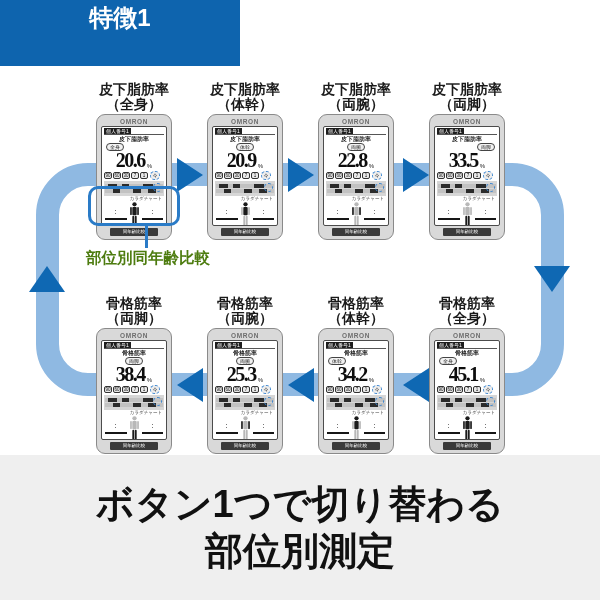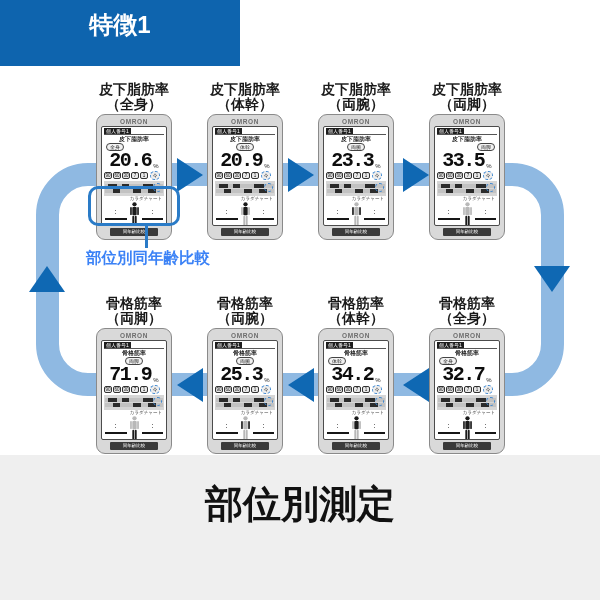--- a/index.html
+++ b/index.html
@@ -6,54 +6,54 @@
     --band:#8fb9e2; --arrow:#0f68b3; --banner:#0e64ae; --callout:#2a7bc7;
     --devbody:#d9d9d9; --dark:#2f2f2f;
   }
   *{box-sizing:border-box;margin:0;padding:0;}
   html,body{width:600px;height:600px;overflow:hidden;background:#fff;
     font-family:"Liberation Sans","DejaVu Sans",sans-serif;}
   #stage{position:relative;width:600px;height:600px;background:#fff;}
 
   
   .banner{position:absolute;left:0;top:0;width:240px;height:66px;background:var(--banner);
-    color:#fff;font-weight:bold;font-size:24px;text-align:center;line-height:30px;padding-top:10px;z-index:6;}
+    color:#fff;font-weight:bold;font-size:24px;text-align:center;line-height:30px;padding-top:3px;z-index:6;}
 
   
   .ring{position:absolute;left:36px;top:163px;width:528px;height:233px;
     border:23px solid var(--band);border-radius:52px;z-index:1;}
 
   
   .tri{position:absolute;width:0;height:0;z-index:4;}
   .tri.r{border-top:17px solid transparent;border-bottom:17px solid transparent;border-left:26px solid var(--arrow);}
   .tri.l{border-top:17px solid transparent;border-bottom:17px solid transparent;border-right:26px solid var(--arrow);}
   .tri.u{border-left:18px solid transparent;border-right:18px solid transparent;border-bottom:26px solid var(--arrow);}
   .tri.d{border-left:18px solid transparent;border-right:18px solid transparent;border-top:26px solid var(--arrow);}
 
   
   .callout-box{position:absolute;left:88px;top:186px;width:92px;height:40px;
     border:3px solid var(--callout);border-radius:10px;z-index:5;}
   .callout-line{position:absolute;left:145px;top:226px;width:3px;height:22px;background:var(--callout);z-index:5;}
-  .callout-label{position:absolute;left:86px;top:248px;font-size:15.5px;font-weight:bold;color:#3b82f6;z-index:5;text-align:center;}
+  .callout-label{position:absolute;left:86px;top:248px;font-size:15.5px;font-weight:bold;color:#4d7c0f;z-index:5;text-align:center;}
 
   
   .col{position:absolute;width:96px;z-index:3;}
   .dev-title{font-size:14px;font-weight:bold;color:#1a1a1a;text-align:center;line-height:15px;height:30px;margin-bottom:2px;}
   .device{position:relative;width:76px;height:126px;margin:0 auto;background:var(--devbody);
     border:1.5px solid #8a8a8a;border-radius:9px;padding:3px 4px;}
   .brand{font-size:6.5px;font-weight:bold;color:#6d6d6d;text-align:center;letter-spacing:.6px;height:8px;line-height:8px;}
   .lcd{background:#fff;border:1px solid #4c4c4c;border-radius:2px;height:100px;padding:1px 2px;overflow:hidden;}
   .usertab{display:flex;border-bottom:1px solid #555;height:7px;margin-bottom:1px;}
   .usertab span{background:#1e1e1e;color:#fff;font-size:5px;line-height:6px;padding:0 2px;white-space:nowrap;}
   .mname{font-size:6px;font-weight:bold;color:#222;text-align:center;height:7px;line-height:7px;}
   .badge-row{display:flex;height:8px;align-items:center;padding:0 2px;}
   .badge-row.left{justify-content:flex-start}.badge-row.center{justify-content:center}.badge-row.right{justify-content:flex-end}
   .badge{font-size:5px;line-height:6px;color:#222;border:0.5px solid #444;border-radius:4px;padding:0 3px;background:#f2f2f2;}
   .valrow{display:flex;align-items:flex-end;justify-content:center;height:19px;}
-  .val{font-family:Liberation Mono, monospace;font-weight:bold;font-size:20px;
+  .val{font-family:Liberation Serif, serif;font-weight:bold;font-size:20px;
     line-height:19px;color:#0d0d0d;letter-spacing:-1.5px;margin-top:38px;}
   .unit{font-size:6px;color:#222;margin-left:2px;line-height:8px;}
   .btnrow{display:flex;align-items:center;gap:1px;height:9px;margin-top:1px;}
   .hbtn{width:8px;height:7px;border:0.5px solid #333;border-radius:2px;background:#e8e8e8;
     font-size:4.5px;line-height:6px;text-align:center;color:#111;}
   .today{width:10px;height:9px;border:1px dashed #3a85d0;border-radius:50%;font-size:4.5px;
     line-height:8px;text-align:center;color:#111;margin-left:1px;background:#eee;}
   .strips{background:#d6d6d6;padding:2px 1px;margin-top:1px;position:relative;}
   .strip{height:4px;background:#c2c2c2;margin:1px 0;}
   .strip.s1{background:linear-gradient(90deg,#c2c2c2 0 6%,#2b2b2b 6% 20%,#c2c2c2 20% 30%,#2b2b2b 30% 42%,#c2c2c2 42% 66%,#2b2b2b 66% 82%,#c2c2c2 82%);}
@@ -213,21 +213,21 @@
       <div class="brand">OMRON</div>
       <div class="lcd">
         <div class="usertab">
           <span>個人番号1</span>
         </div>
         <div class="mname">皮下脂肪率</div>
         <div class="badge-row center">
           <span class="badge">両腕</span>
         </div>
         <div class="valrow">
-          <span class="val">23.3</span>
+          <span class="val">22.8</span>
           <span class="unit">%</span>
         </div>
         <div class="btnrow">
           <span class="hbtn">90</span>
           <span class="hbtn">60</span>
           <span class="hbtn">30</span>
           <span class="hbtn">7</span>
           <span class="hbtn">1</span>
           <span class="today">今日</span>
         </div>
@@ -331,21 +331,21 @@
       <div class="brand">OMRON</div>
       <div class="lcd">
         <div class="usertab">
           <span>個人番号1</span>
         </div>
         <div class="mname">骨格筋率</div>
         <div class="badge-row center">
           <span class="badge">両脚</span>
         </div>
         <div class="valrow">
-          <span class="val">71.9</span>
+          <span class="val">38.4</span>
           <span class="unit">%</span>
         </div>
         <div class="btnrow">
           <span class="hbtn">90</span>
           <span class="hbtn">60</span>
           <span class="hbtn">30</span>
           <span class="hbtn">7</span>
           <span class="hbtn">1</span>
           <span class="today">今日</span>
         </div>
@@ -508,21 +508,21 @@
       <div class="brand">OMRON</div>
       <div class="lcd">
         <div class="usertab">
           <span>個人番号1</span>
         </div>
         <div class="mname">骨格筋率</div>
         <div class="badge-row left">
           <span class="badge">全身</span>
         </div>
         <div class="valrow">
-          <span class="val">32.7</span>
+          <span class="val">45.1</span>
           <span class="unit">%</span>
         </div>
         <div class="btnrow">
           <span class="hbtn">90</span>
           <span class="hbtn">60</span>
           <span class="hbtn">30</span>
           <span class="hbtn">7</span>
           <span class="hbtn">1</span>
           <span class="today">今日</span>
         </div>
@@ -570,15 +570,16 @@
 
   <div class="callout-box"></div>
   <div class="callout-line"></div>
   <div class="callout-label">部位別同年齢比較</div>
 
   <div class="banner">
     <div>特徴1</div>
   </div>
 
   <div class="footer">
+    <div>ボタン1つで切り替わる</div>
     <div>部位別測定</div>
   </div>
 </div>
 
 </body></html>

